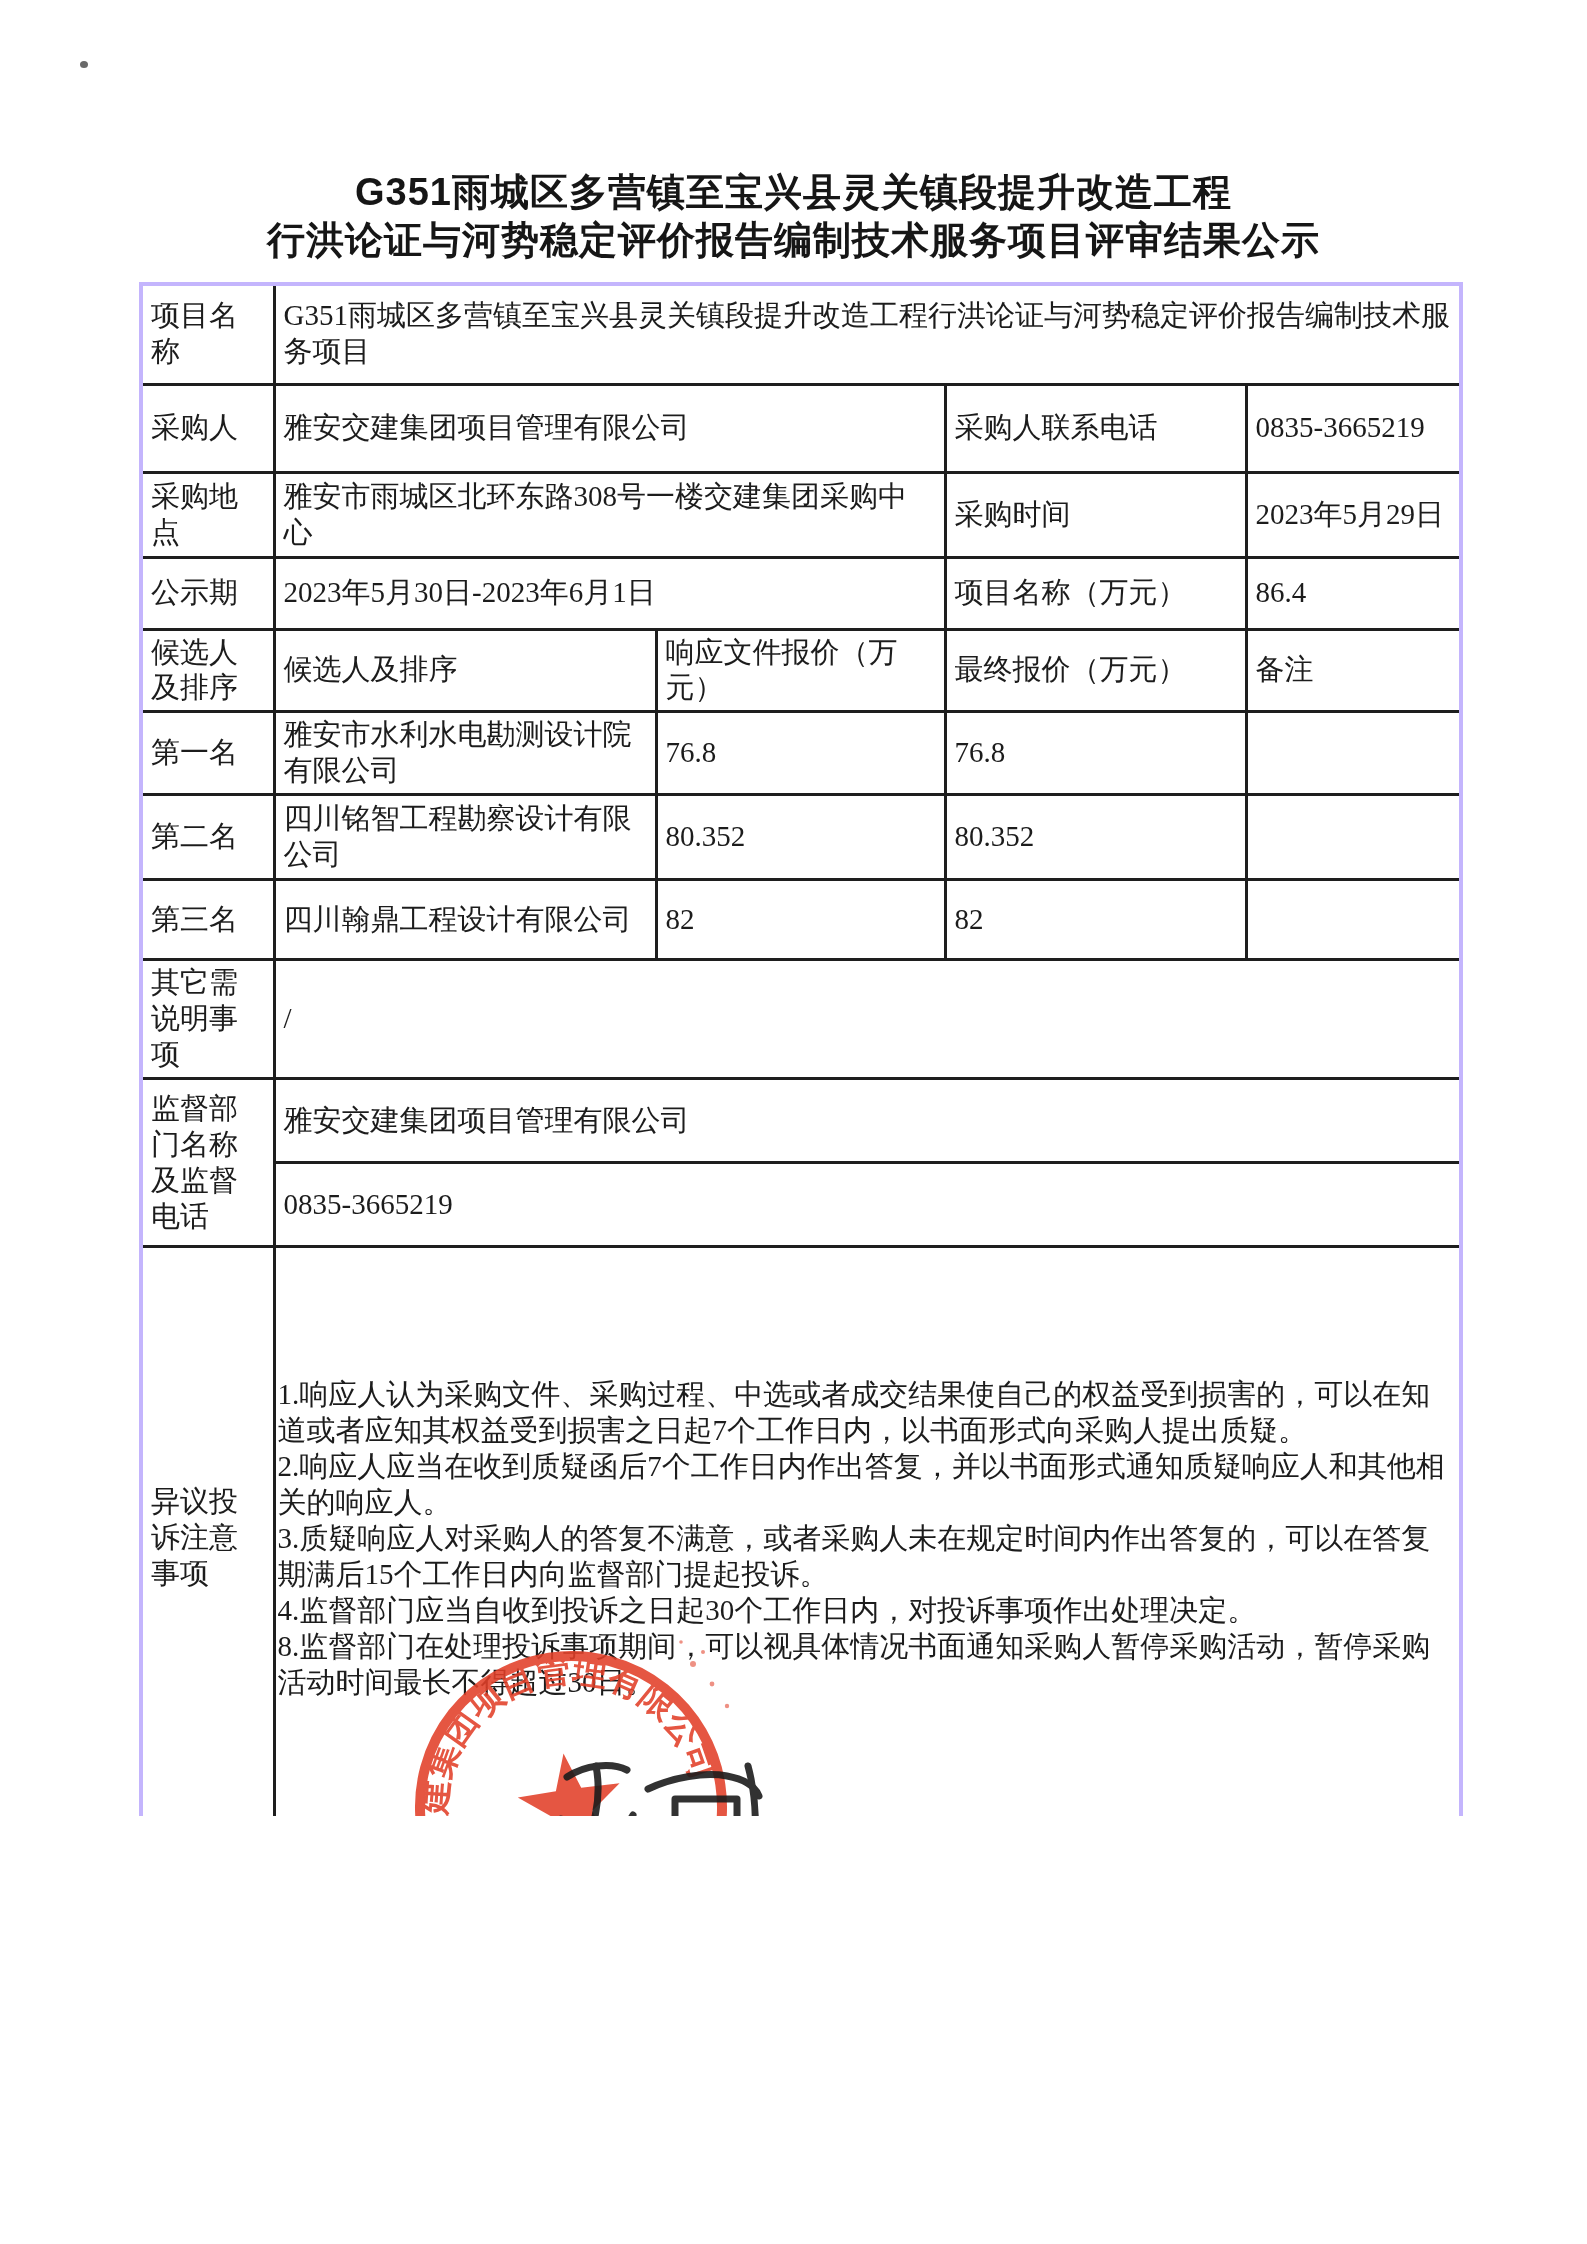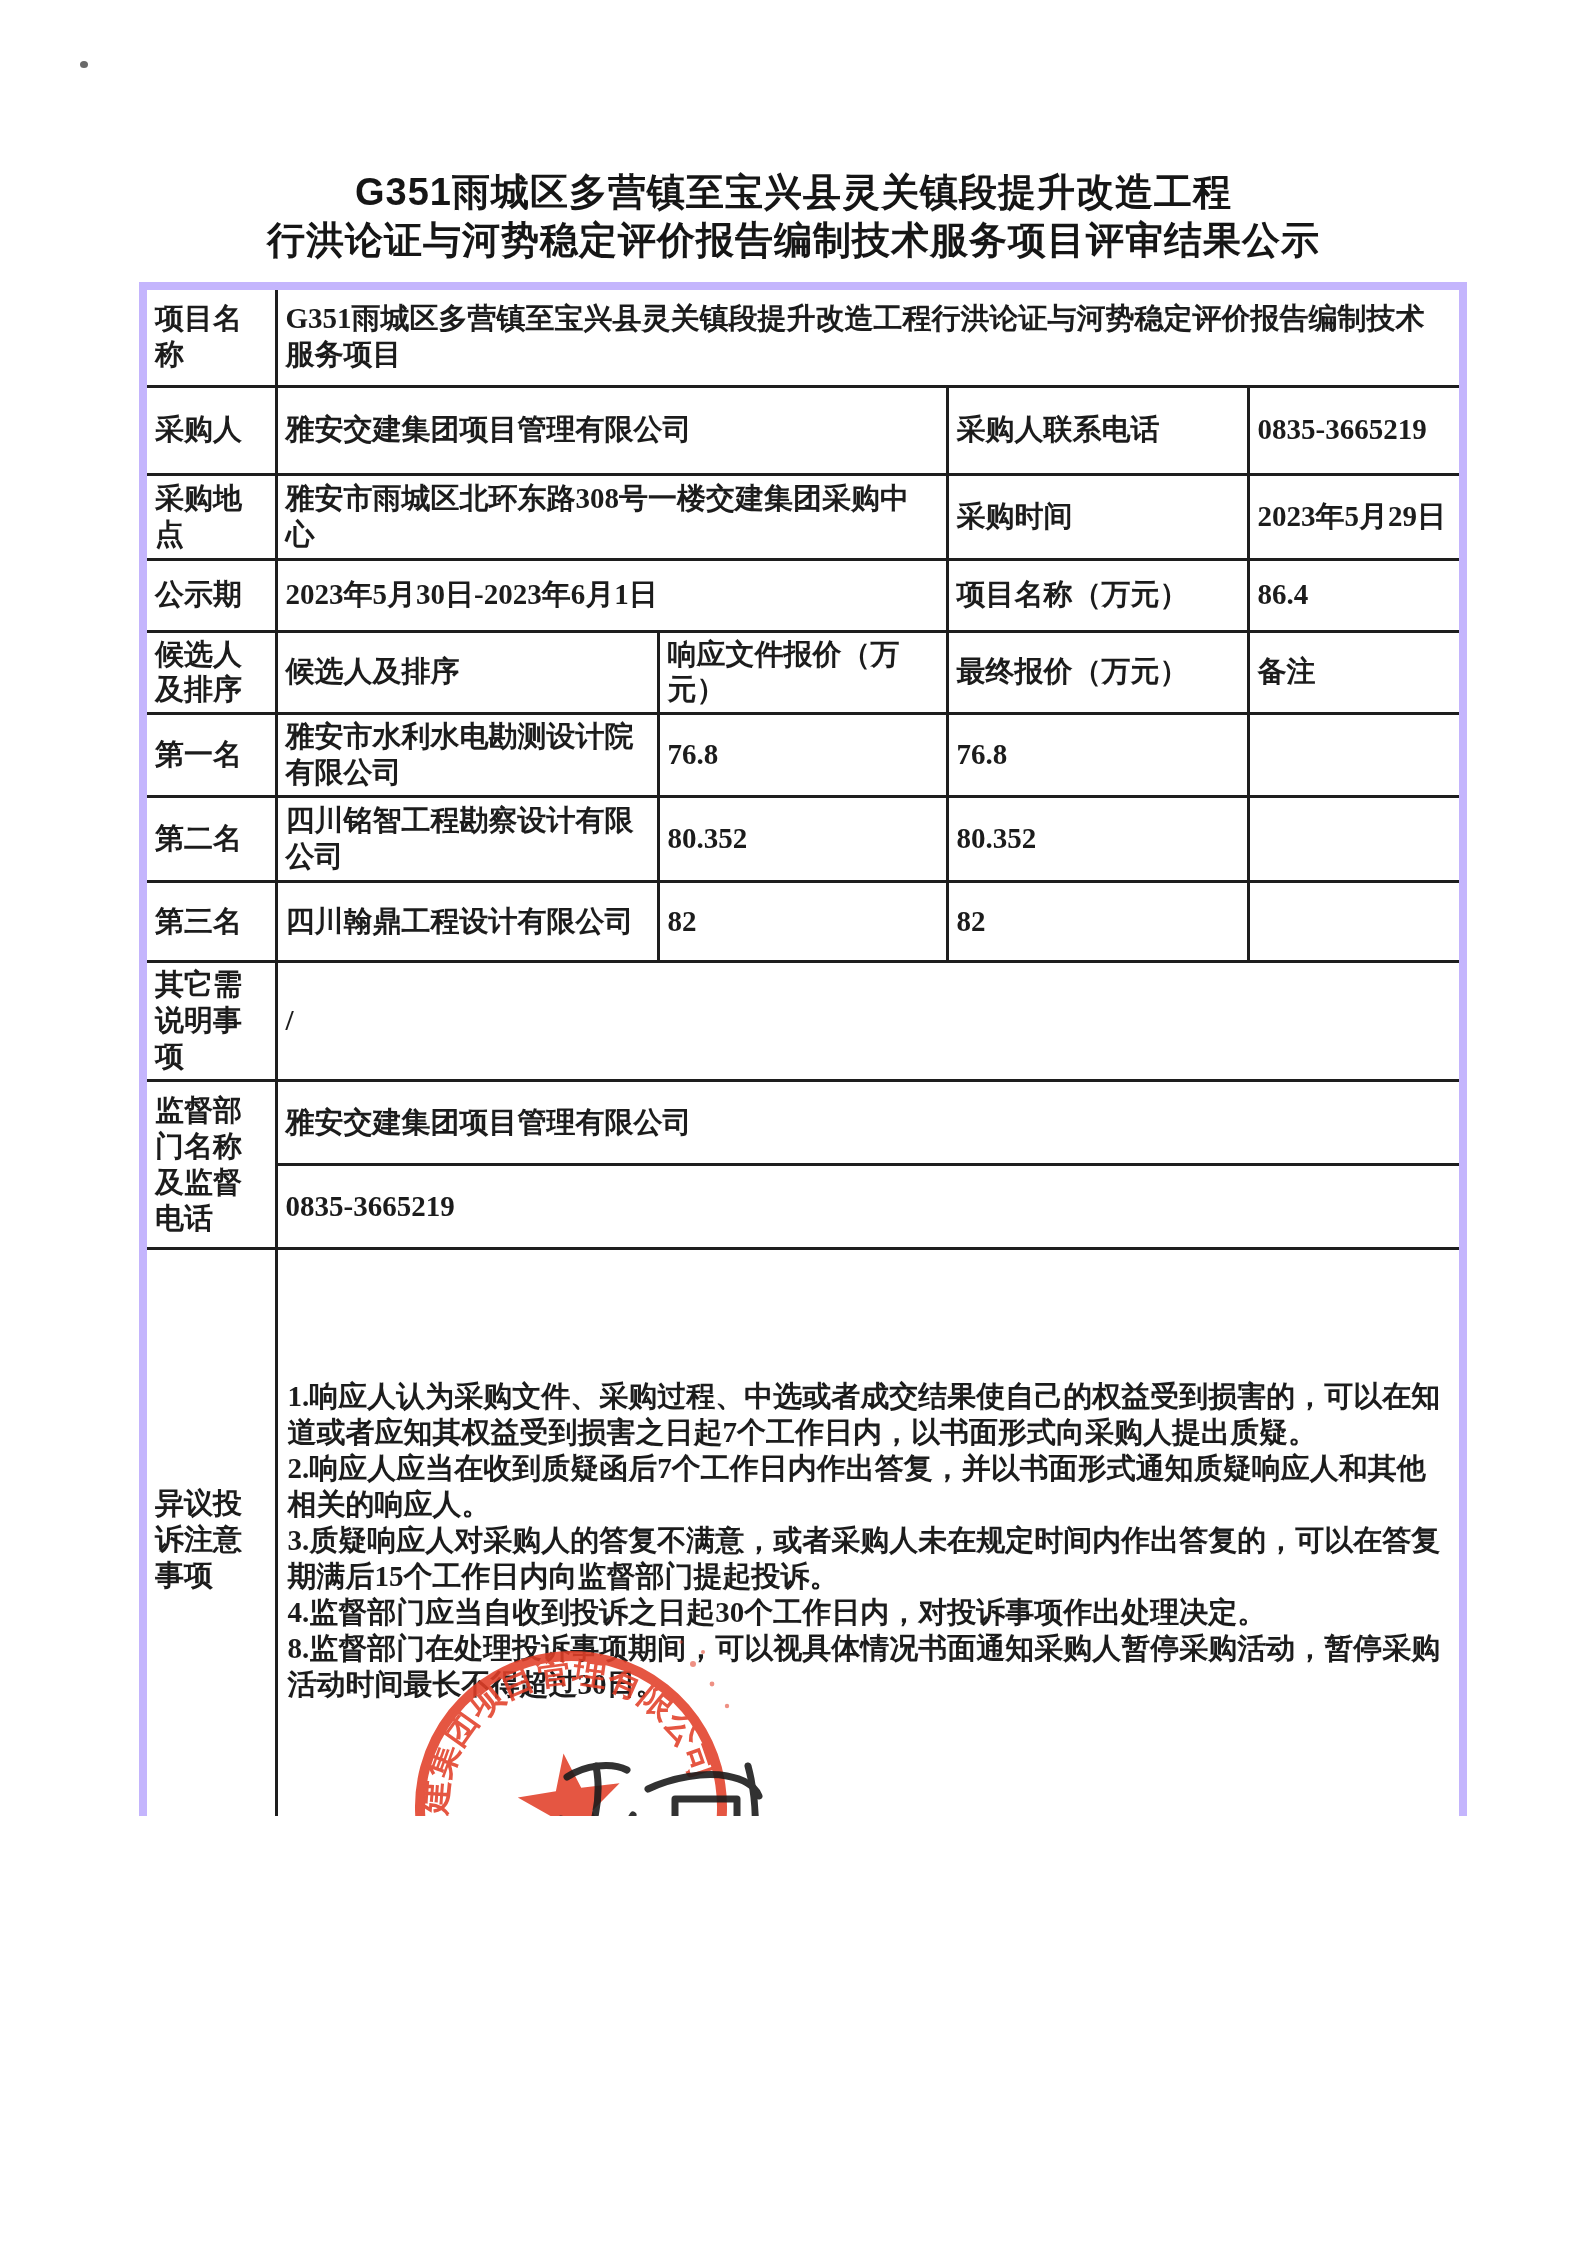--- a/index.html
+++ b/index.html
@@ -29,26 +29,26 @@
     line-height:1.24;
     color:#1c1c1c;
   }
   table.result td{
     border:3px solid #1e1e1e;
     padding:4px 8px;
     vertical-align:middle;
     word-break:break-all;
     overflow:hidden;
   }
-  table.result{border:8px solid #c4b5fd;font-weight:bold;}
+  table.result{border:4px solid #c4b5fd;}
   td.lab{padding-left:7px;padding-right:4px;}
   td.c{}
   td.tight{padding-left:14px;padding-right:14px;}
   .notes-list div{word-break:break-all;line-height:36px;}
-  .notes-cell{padding:0 10px !important;}
+  .notes-cell{padding:0 2px !important;}
   .speck{position:absolute;border-radius:50%;}
   svg{overflow:visible;}
 </style>
 </head>
 <body>
 
 <div id="page">
 
   <div class="speck" style="left:80px;top:61px;width:8px;height:7px;background:#6a6a6a;"></div>
 

